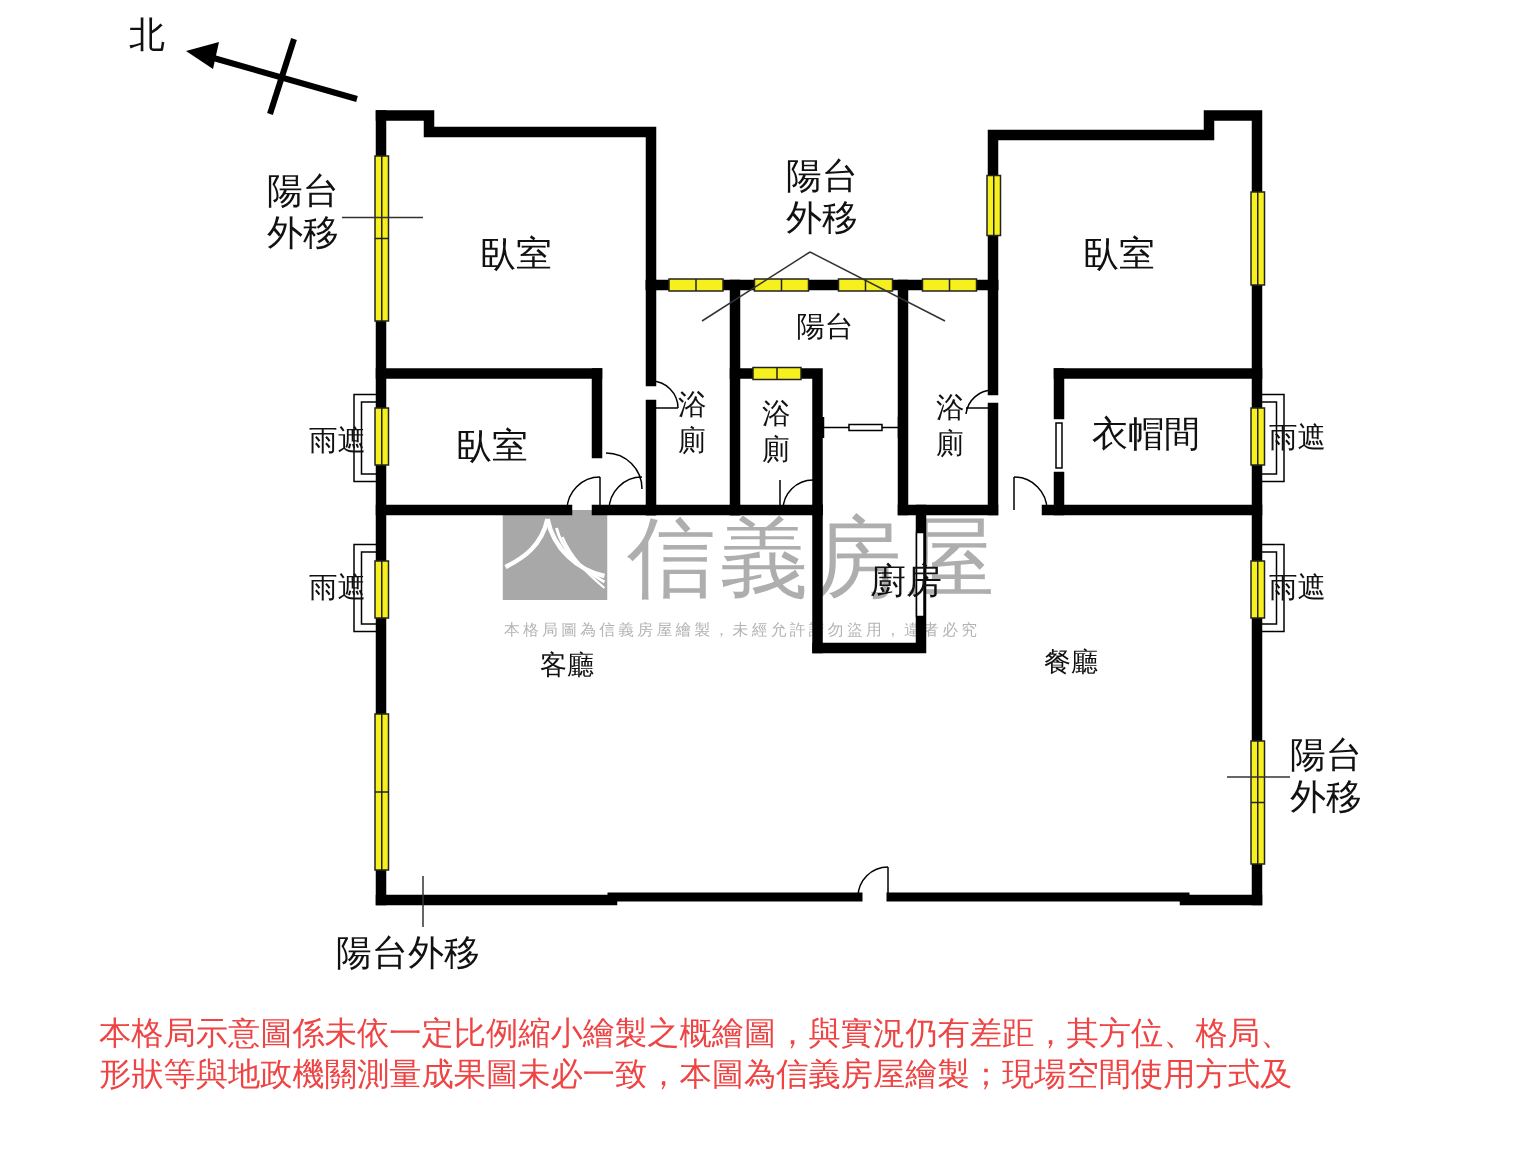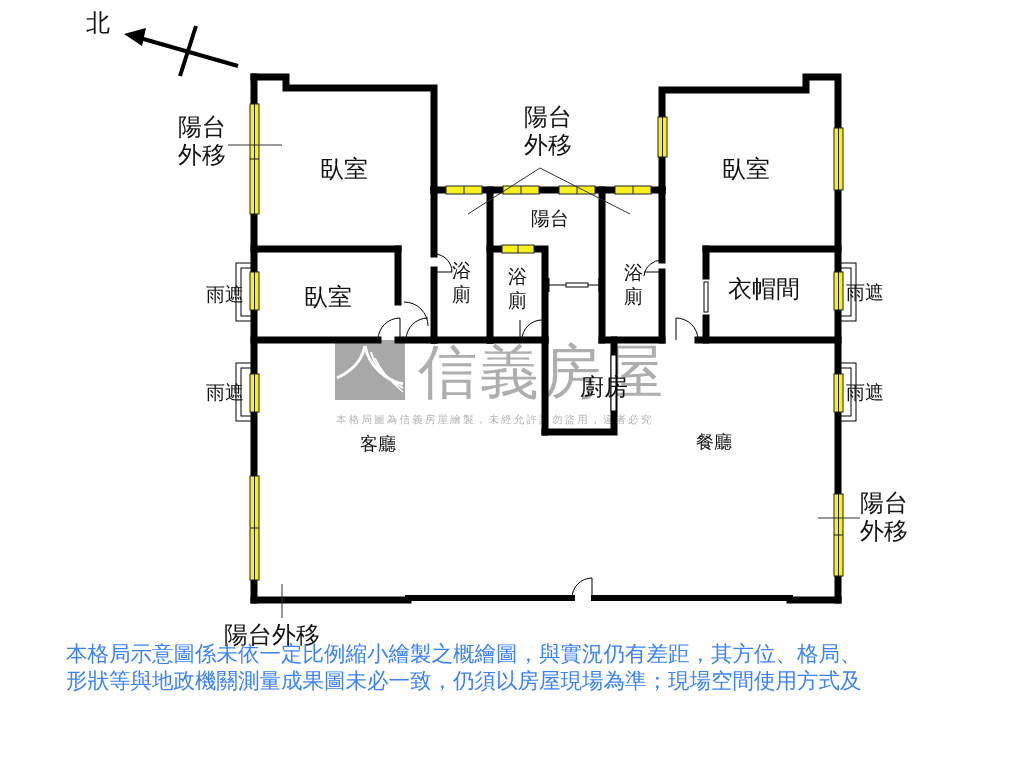--- a/index.html
+++ b/index.html
@@ -5,21 +5,21 @@
     html, body { margin: 0; padding: 0; background: #ffffff; }
     body { width: 1024px; height: 768px; position: relative; overflow: hidden; font-family: "DejaVu Serif", "Liberation Serif", serif; }
     .plan { position: absolute; left: 0; top: 0; width: 1024px; height: 768px; }
     .lbl { position: absolute; color: #111; font-family: "DejaVu Serif", "Liberation Serif", serif; line-height: 1.15; white-space: nowrap; }
     .room-lg { font-size: 18px; }
     .room-md { font-size: 24px; }
     .room-sm { font-size: 19px; }
     .stack { white-space: normal; }
     .wm-text { position: absolute; font-family: "DejaVu Sans", "Liberation Sans", sans-serif; color: #9a9a9a; font-size: 59px; letter-spacing: 3px; opacity: 0.8; }
     .wm-sub { position: absolute; font-family: "DejaVu Sans", "Liberation Sans", sans-serif; color: #b4b4b4; font-size: 10.5px; letter-spacing: 2.2px; }
-    .disclaimer { position: absolute; left: 66px; top: 640px; width: 900px; font-size: 21.5px; line-height: 27px; color: #3b82f6; font-family: "DejaVu Serif", "Liberation Serif", serif; }
+    .disclaimer { position: absolute; left: 66px; top: 676px; width: 900px; font-size: 21.5px; line-height: 27px; color: #ef4444; font-family: "DejaVu Serif", "Liberation Serif", serif; }
     .disclaimer div { white-space: nowrap; }
   </style>
 </head>
 <body>
 
 <div class="plan">
 
   <svg style="position:absolute;left:335px;top:340px;" width="70" height="60" viewBox="0 0 70 60">
     <rect x="0" y="0" width="70" height="60" fill="#a8a8a8"></rect>
     <path d="M2 38 C 14 32, 26 24, 30 6" stroke="#fff" stroke-width="3" fill="none"></path>
@@ -212,14 +212,14 @@
   <div class="lbl room-md" style="left:224px;top:622px;">陽台外移</div>
 
   <div class="lbl room-sm" style="left:206px;top:284px;">雨遮</div>
   <div class="lbl room-sm" style="left:206px;top:382px;">雨遮</div>
   <div class="lbl room-sm" style="left:846px;top:282px;">雨遮</div>
   <div class="lbl room-sm" style="left:846px;top:382px;">雨遮</div>
 </div>
 
 <div class="disclaimer">
   <div>本格局示意圖係未依一定比例縮小繪製之概繪圖，與實況仍有差距，其方位、格局、</div>
-  <div>形狀等與地政機關測量成果圖未必一致，仍須以房屋現場為準；現場空間使用方式及</div>
+  <div>形狀等與地政機關測量成果圖未必一致，本圖為信義房屋繪製；現場空間使用方式及</div>
 </div>
 
 </body></html>

